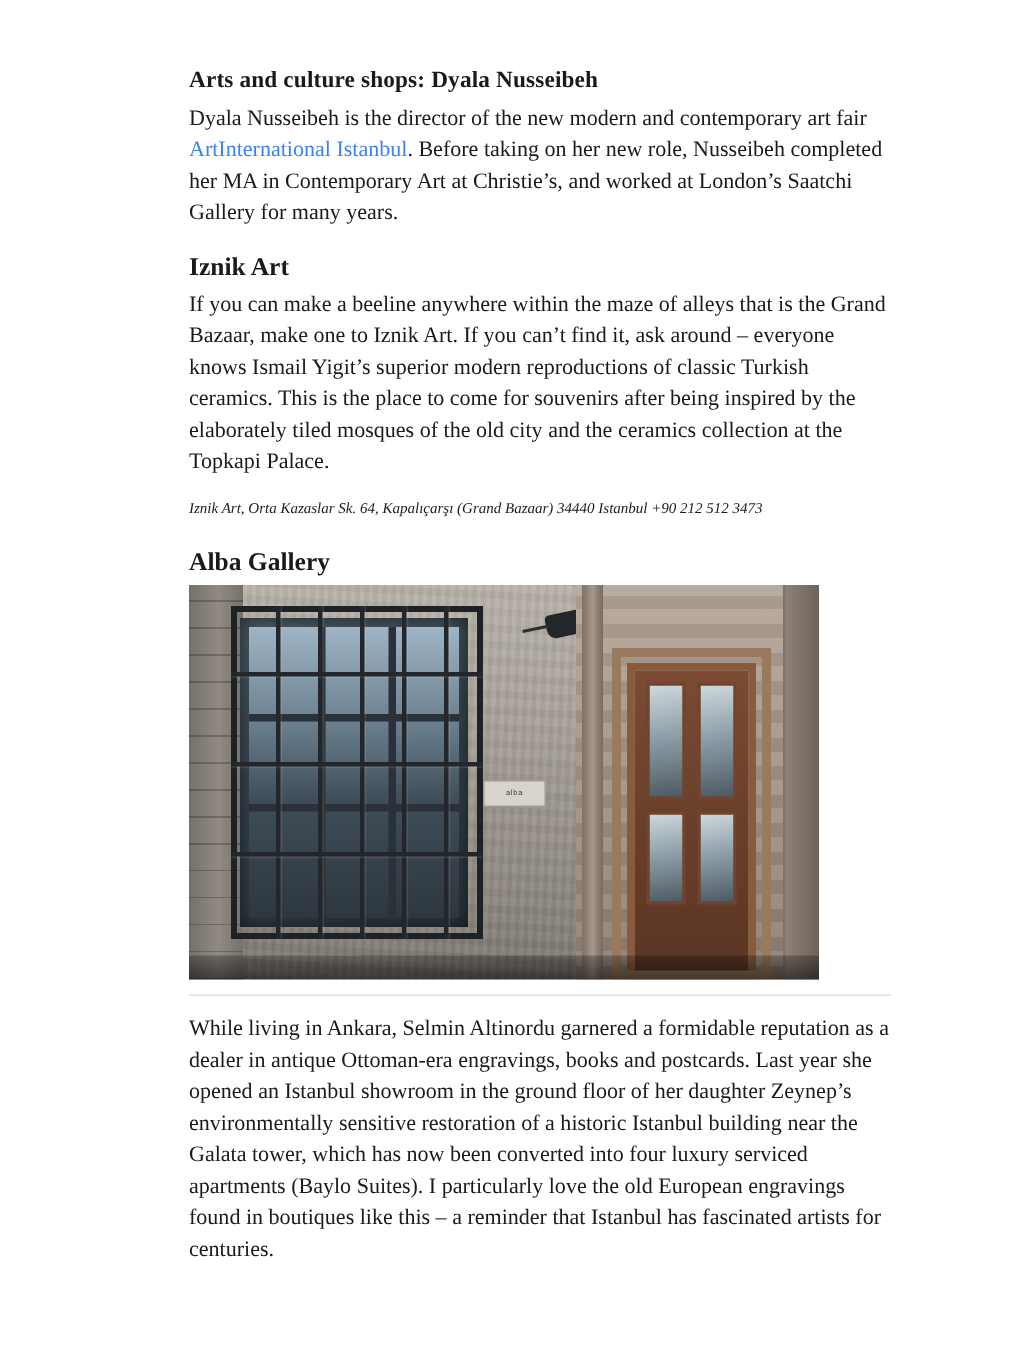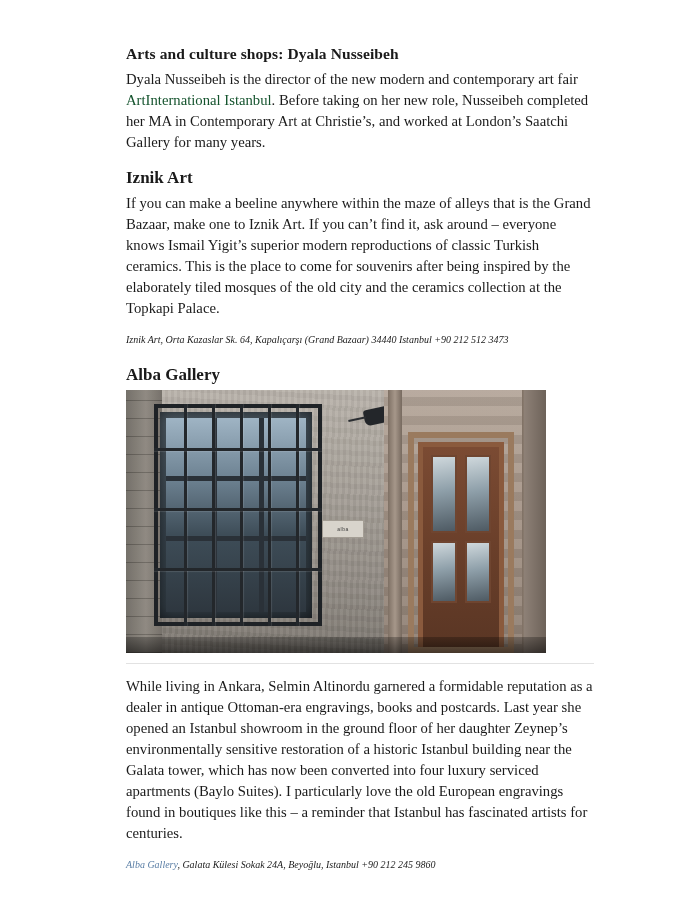--- a/index.html
+++ b/index.html
@@ -44,21 +44,21 @@
     margin: 0 0 14px 0;
     text-align: left;
   }
   p.italic-line {
     font-size: 10px;
     line-height: 1.43;
     margin: 0 0 16px 0;
     font-style: italic;
   }
   a.inline-link {
-    color: #14532d;
+    color: #3b82f6;
     text-decoration: none;
   }
   a.italic-link {
     color: #5b7fa6;
     text-decoration: none;
     font-style: italic;
   }
 
   
   .photo-wrap {
@@ -289,16 +289,15 @@
 
         <div class="ph-edge"></div>
         <div class="ph-ground"></div>
       </div>
     </div>
 
     <div class="photo-rule"></div>
 
     <p class="body-text">While living in Ankara, Selmin Altinordu garnered a formidable reputation as a dealer in antique Ottoman-era engravings, books and postcards. Last year she opened an Istanbul showroom in the ground floor of her daughter Zeynep’s environmentally sensitive restoration of a historic Istanbul building near the Galata tower, which has now been converted into four luxury serviced apartments (Baylo Suites). I particularly love the old European engravings found in boutiques like this – a reminder that Istanbul has fascinated artists for centuries.</p>
 
-    <p class="italic-line"><a class="italic-link" href="#">Alba Gallery</a><span>, Galata Külesi Sokak 24A, Beyoğlu, Istanbul +90 212 245 9860</span></p>
 
   </div>
 </div>
 
 </body></html>

